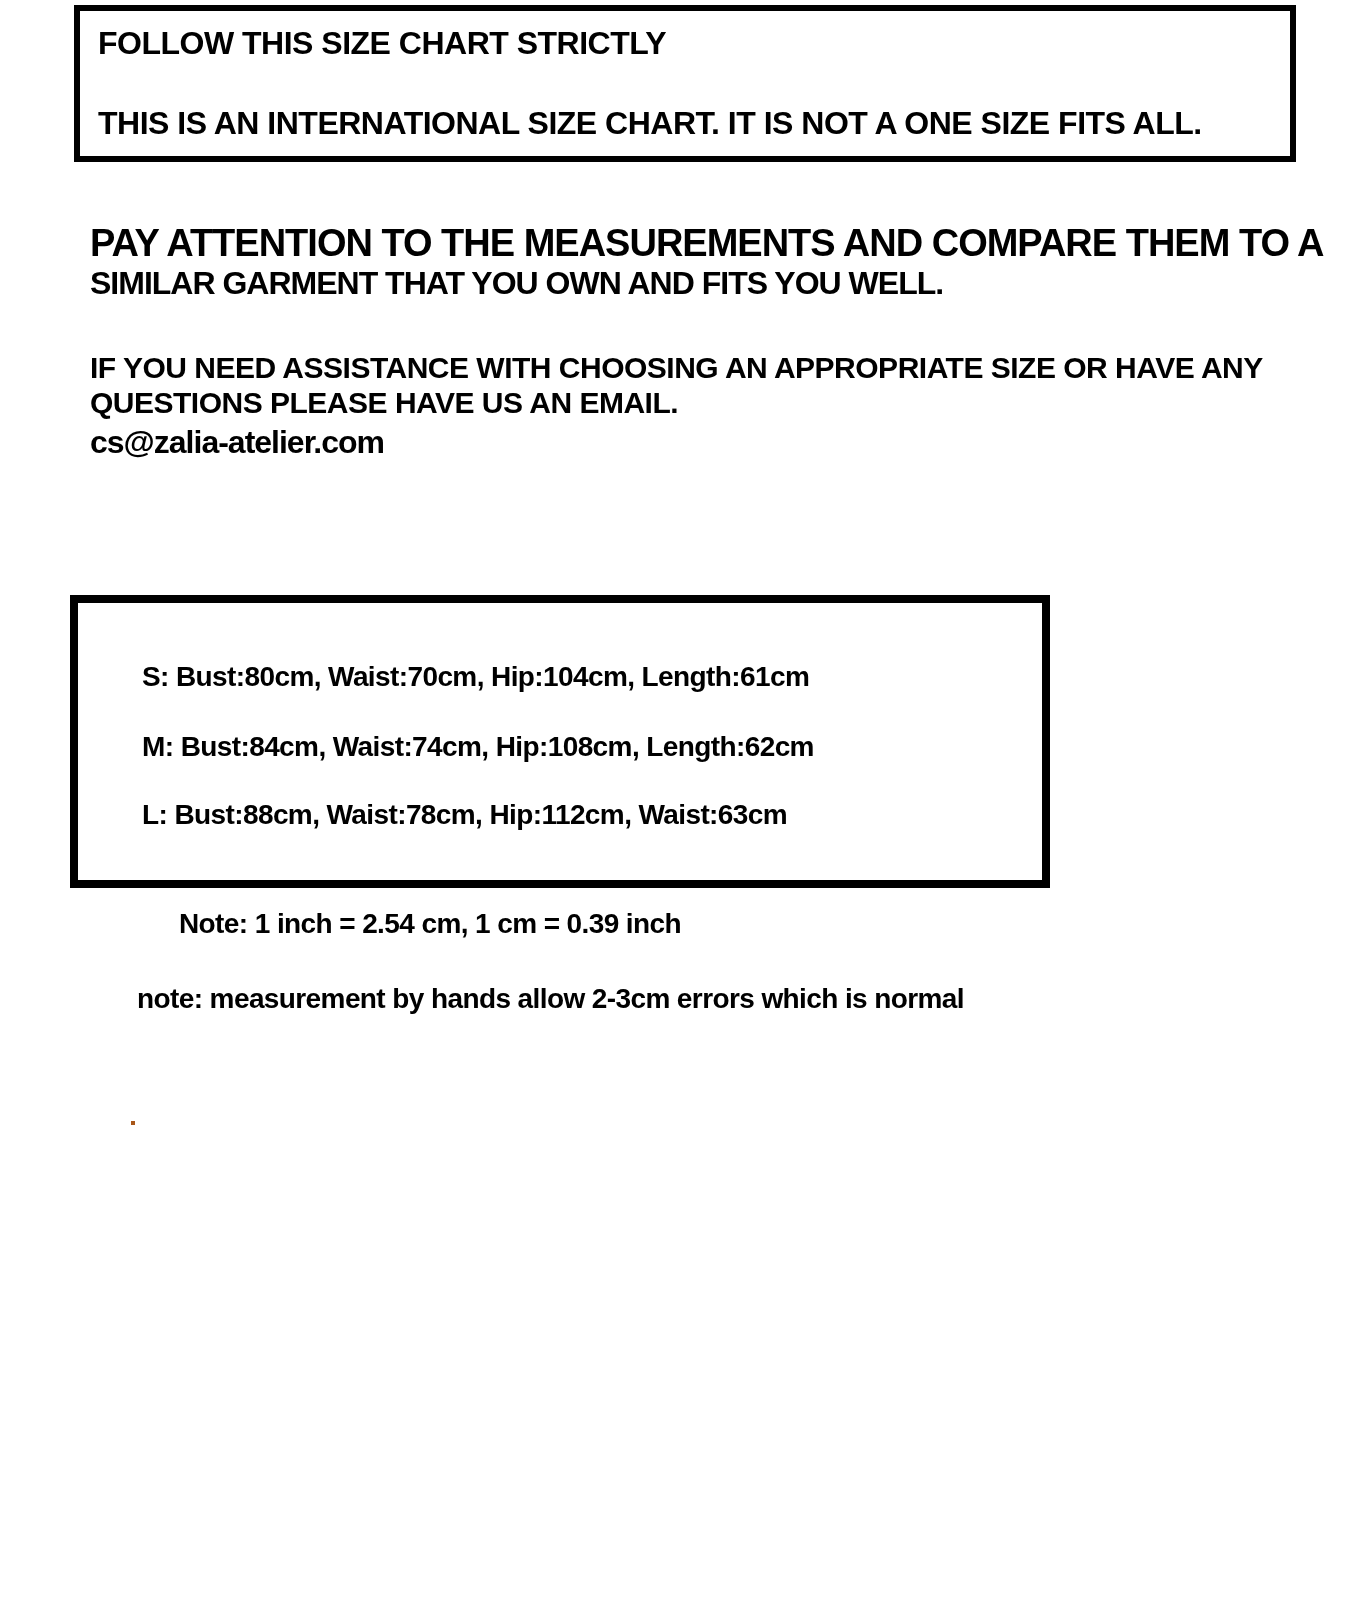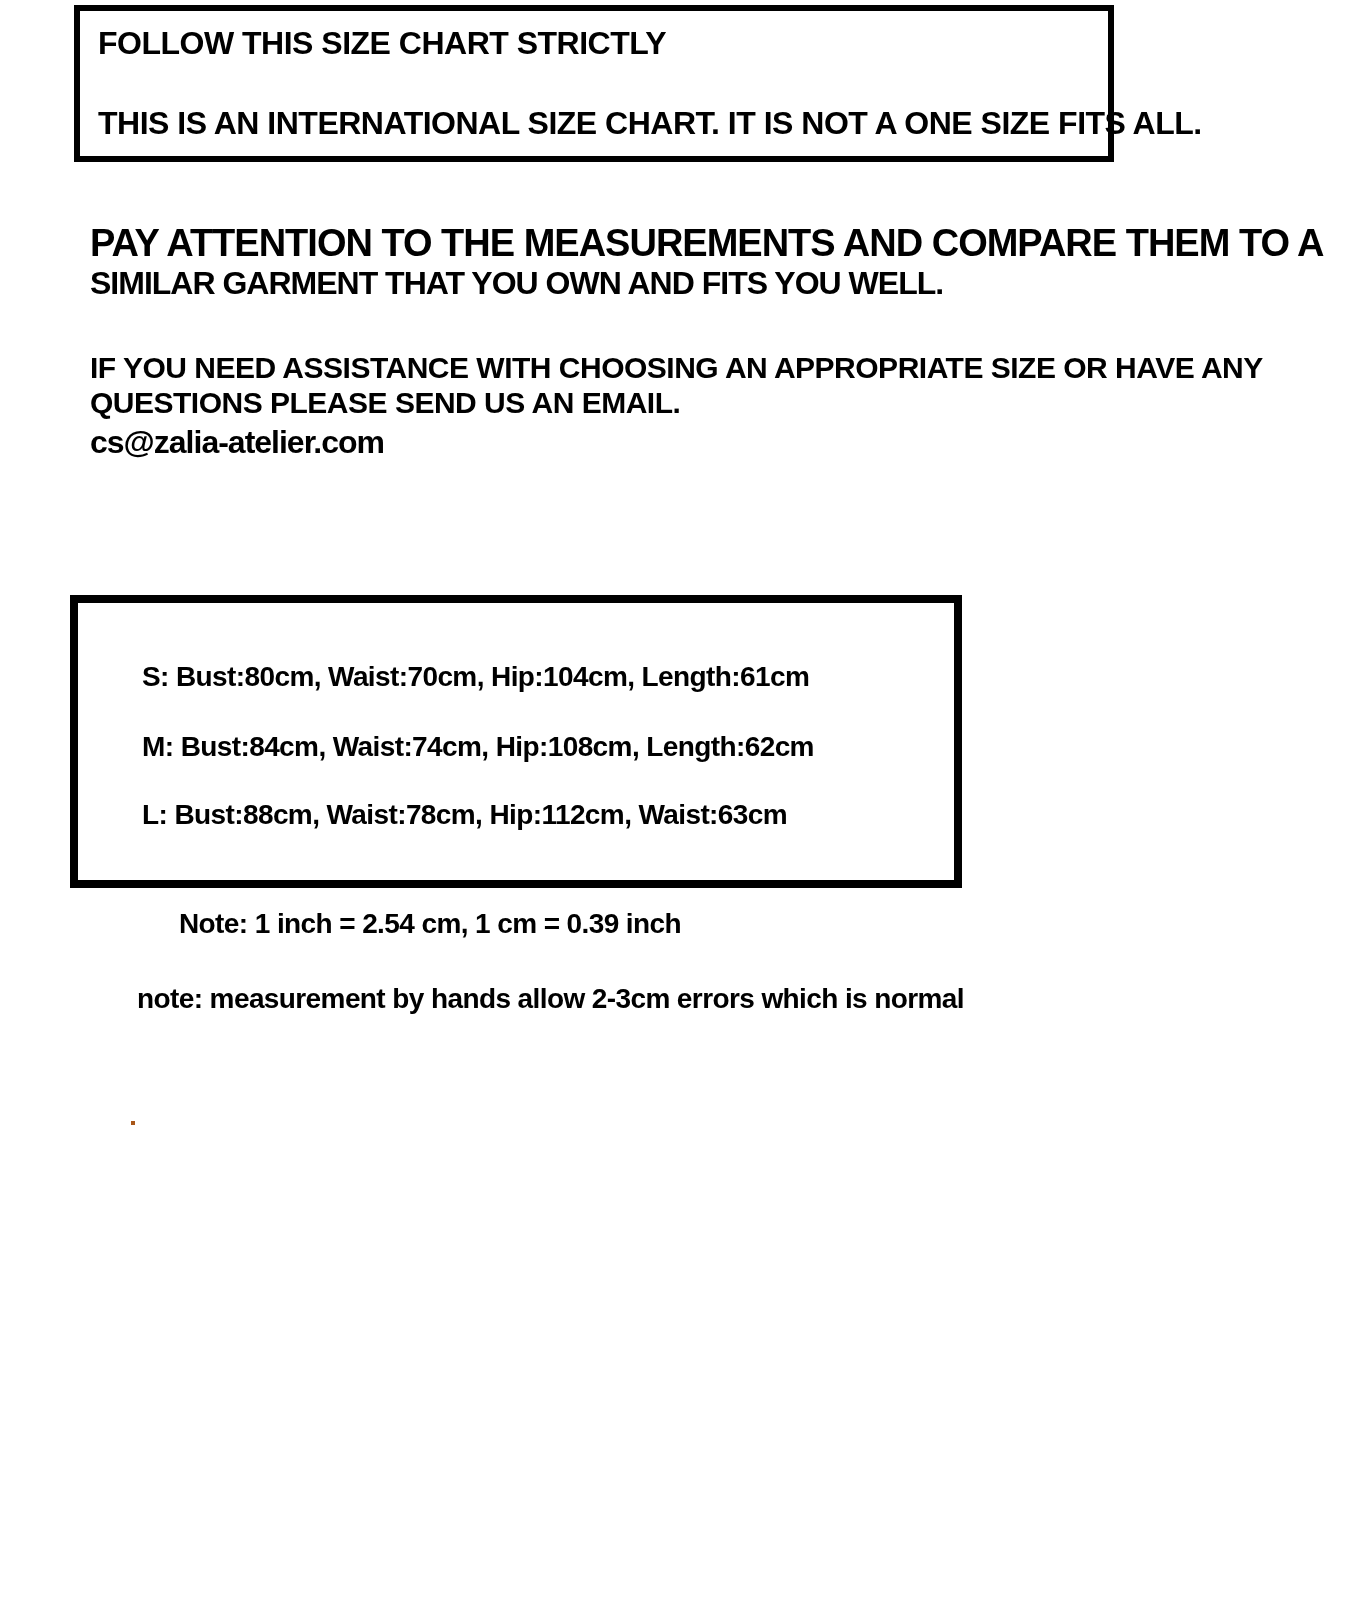--- a/index.html
+++ b/index.html
@@ -23,39 +23,39 @@
     letter-spacing: -0.5px;
   }
   .box {
     position: absolute;
     box-sizing: border-box;
     background: #ffffff;
   }
   #header-box {
     left: 74px;
     top: 5px;
-    width: 1040px;
+    width: 1222px;
     height: 157px;
     border: 6px solid #000000;
   }
   #header-line1 { left: 18px; top: 14px;  font-size: 32px; }
   #header-line2 { left: 18px; top: 94px;  font-size: 32px; }
 
   #attention-line1 { left: 90px; top: 222px; font-size: 38px; letter-spacing: -1px; }
   #attention-line2 { left: 90px; top: 265px; font-size: 32px; letter-spacing: -1px; }
 
   #assist-line1 { left: 90px; top: 351px; font-size: 30px; }
   #assist-line2 { left: 90px; top: 386px; font-size: 30px; }
 
   #contact-email { left: 90px; top: 424px; font-size: 32px; letter-spacing: -1px; }
 
   #size-chart-box {
     left: 70px;
     top: 595px;
-    width: 892px;
+    width: 980px;
     height: 293px;
     border: 8px solid #000000;
   }
   .size-row { left: 64px; font-size: 28px; letter-spacing: -0.6px; }
   #size-row-s { top: 58px; }
   #size-row-m { top: 128px; }
   #size-row-l { top: 196px; }
 
   #note-conversion { left: 137px; top: 908px; font-size: 28px; letter-spacing: -0.6px; margin-left: 42px; }
   #note-tolerance  { left: 137px; top: 983px; font-size: 28px; letter-spacing: -0.6px; }
@@ -74,21 +74,21 @@
 
 <div class="box" id="header-box">
   <div class="line" id="header-line1">FOLLOW THIS SIZE CHART STRICTLY</div>
   <div class="line" id="header-line2">THIS IS AN INTERNATIONAL SIZE CHART. IT IS NOT A ONE SIZE FITS ALL.</div>
 </div>
 
 <div class="line" id="attention-line1">PAY ATTENTION TO THE MEASUREMENTS AND COMPARE THEM TO A</div>
 <div class="line" id="attention-line2">SIMILAR GARMENT THAT YOU OWN AND FITS YOU WELL.</div>
 
 <div class="line" id="assist-line1">IF YOU NEED ASSISTANCE WITH CHOOSING AN APPROPRIATE SIZE OR HAVE ANY</div>
-<div class="line" id="assist-line2">QUESTIONS PLEASE SEND US AN EMAIL.</div>
+<div class="line" id="assist-line2">QUESTIONS PLEASE HAVE US AN EMAIL.</div>
 
 <div class="line" id="contact-email">cs@zalia-atelier.com</div>
 
 <div class="box" id="size-chart-box">
   <div class="line size-row" id="size-row-s">S: Bust:80cm, Waist:70cm, Hip:104cm, Length:61cm</div>
   <div class="line size-row" id="size-row-m">M: Bust:84cm, Waist:74cm, Hip:108cm, Length:62cm</div>
   <div class="line size-row" id="size-row-l">L: Bust:88cm, Waist:78cm, Hip:112cm, Waist:63cm</div>
 </div>
 
 <div class="line" id="note-conversion">Note: 1 inch = 2.54 cm, 1 cm = 0.39 inch</div>

